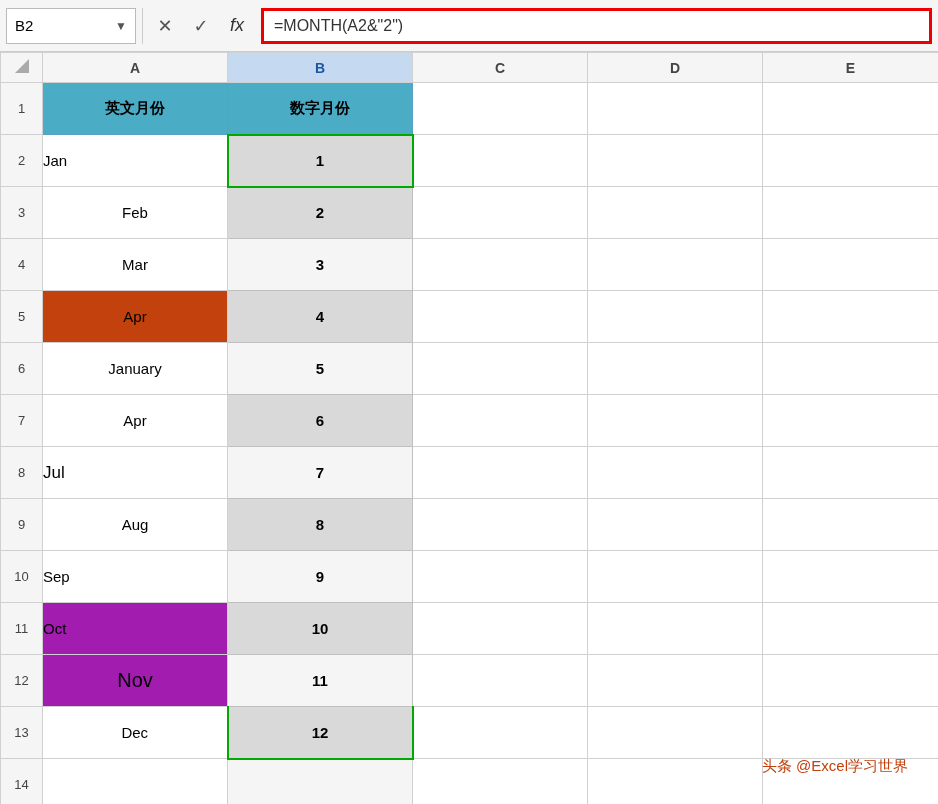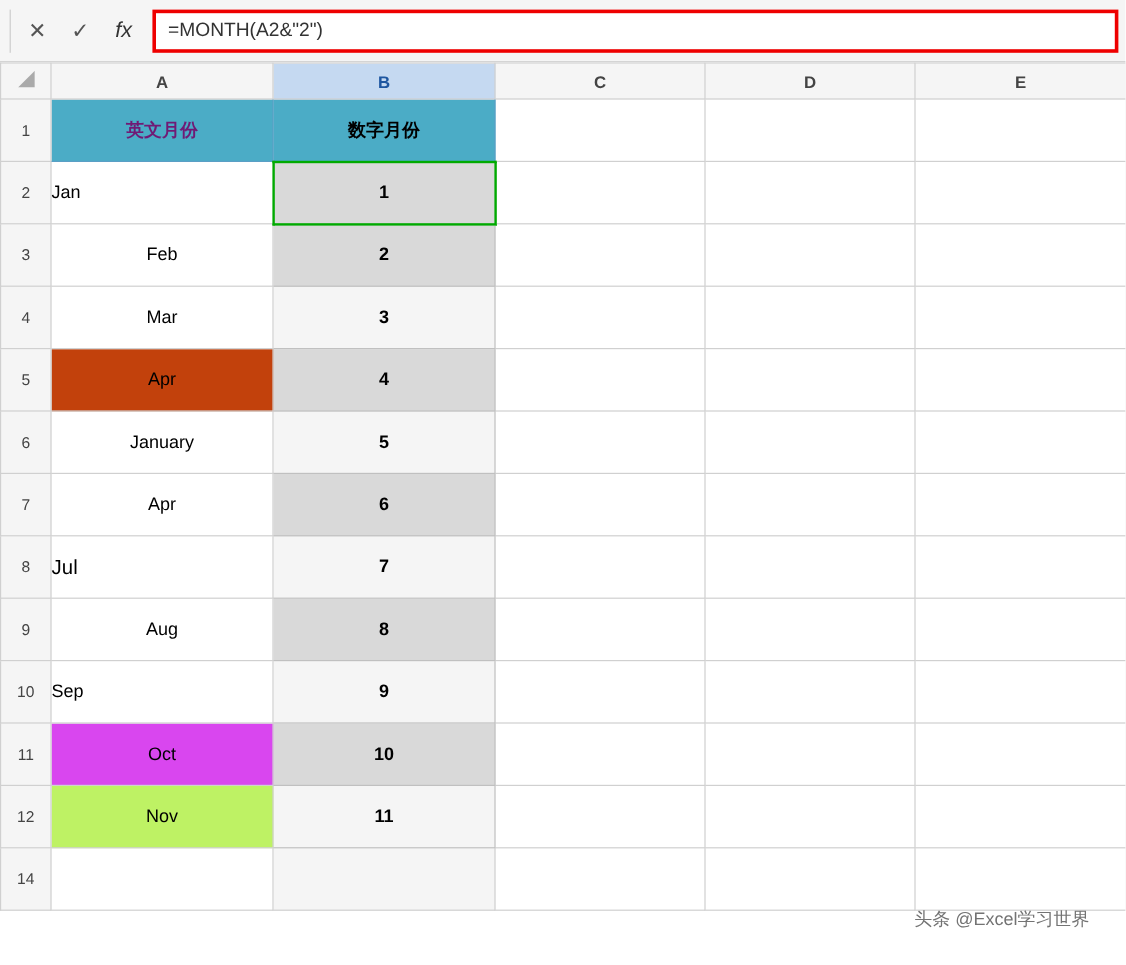--- a/index.html
+++ b/index.html
@@ -127,32 +127,36 @@
       color: #1e56a0;
       font-weight: bold;
     }
 
     
     .watermark {
       position: absolute;
       bottom: 28px;
       right: 30px;
       font-size: 15px;
-      color: #737373;
+      color: #c2410c;
       font-family: Arial, sans-serif;
     }
 
     .spreadsheet-container {
       position: relative;
     }
   </style>
 </head>
 <body>
 
 <div class="formula-bar">
+  <div class="cell-ref-box">
+    <span class="cell-ref-text">B2</span>
+    <span class="cell-ref-arrow">▼</span>
+  </div>
   <div class="formula-divider"></div>
   <button class="formula-btn">✕</button>
   <button class="formula-btn">✓</button>
   <span class="formula-fx">fx</span>
   <div class="formula-input-box">
     <span>=MONTH(A2&amp;"2")</span>
   </div>
 </div>
 
 <div class="spreadsheet-container">
@@ -176,21 +180,21 @@
           <th class="col-header">A</th>
           <th class="col-header selected">B</th>
           <th class="col-header">C</th>
           <th class="col-header">D</th>
           <th class="col-header">E</th>
         </tr>
       </thead>
       <tbody id="spreadsheet-body">
       <tr>
             <td class="row-header" style="height: 52px;">1</td>
-            <td style="background: rgb(75, 172, 198); font-weight: bold; font-size: 15px; color: #701a75; border: 1px solid rgb(90, 159, 197); text-align: center; height: 52px;">英文月份</td>
+            <td style="background: rgb(75, 172, 198); font-weight: bold; font-size: 15px; color: #000000; border: 1px solid rgb(90, 159, 197); text-align: center; height: 52px;">英文月份</td>
             <td style="background: rgb(75, 172, 198); font-weight: bold; font-size: 15px; color: rgb(0, 0, 0); border: 1px solid rgb(90, 159, 197); text-align: center; height: 52px;">数字月份</td>
             <td style="background: rgb(255, 255, 255); border: 1px solid rgb(208, 208, 208); height: 52px;"></td>
             <td style="background: rgb(255, 255, 255); border: 1px solid rgb(208, 208, 208); height: 52px;"></td>
             <td style="background: rgb(255, 255, 255); border: 1px solid rgb(208, 208, 208); height: 52px;"></td>
           </tr>
           <tr>
             <td class="row-header" style="height: 52px;">2</td>
             <td style="background: rgb(255, 255, 255); border: 1px solid rgb(208, 208, 208); text-align: left; height: 52px; font-size: 15px;">Jan</td>
             <td style="background: rgb(217, 217, 217); border: 2px solid rgb(0, 170, 0); text-align: center; height: 52px; font-size: 15px; font-weight: bold;">1</td>
             <td style="background: rgb(255, 255, 255); border: 1px solid rgb(208, 208, 208); height: 52px;"></td>
@@ -256,30 +260,38 @@
           <tr>
             <td class="row-header" style="height: 52px;">10</td>
             <td style="background: rgb(255, 255, 255); border: 1px solid rgb(208, 208, 208); text-align: left; height: 52px; font-size: 15px;">Sep</td>
             <td style="background: rgb(245, 245, 245); border: 1px solid rgb(192, 192, 192); text-align: center; height: 52px; font-size: 15px; font-weight: bold;">9</td>
             <td style="background: rgb(255, 255, 255); border: 1px solid rgb(208, 208, 208); height: 52px;"></td>
             <td style="background: rgb(255, 255, 255); border: 1px solid rgb(208, 208, 208); height: 52px;"></td>
             <td style="background: rgb(255, 255, 255); border: 1px solid rgb(208, 208, 208); height: 52px;"></td>
           </tr>
           <tr>
             <td class="row-header" style="height: 52px;">11</td>
-            <td style="background: #d946ef; border: 1px solid rgb(208, 208, 208); text-align: center; height: 52px; font-size: 15px;">Oct</td>
+            <td style="background: #a21caf; border: 1px solid rgb(208, 208, 208); text-align: left; height: 52px; font-size: 15px;">Oct</td>
             <td style="background: rgb(217, 217, 217); border: 1px solid rgb(192, 192, 192); text-align: center; height: 52px; font-size: 15px; font-weight: bold;">10</td>
             <td style="background: rgb(255, 255, 255); border: 1px solid rgb(208, 208, 208); height: 52px;"></td>
             <td style="background: rgb(255, 255, 255); border: 1px solid rgb(208, 208, 208); height: 52px;"></td>
             <td style="background: rgb(255, 255, 255); border: 1px solid rgb(208, 208, 208); height: 52px;"></td>
           </tr>
           <tr>
             <td class="row-header" style="height: 52px;">12</td>
-            <td style="background: #bef264; border: 1px solid rgb(208, 208, 208); text-align: center; height: 52px; font-size: 15px;">Nov</td>
+            <td style="background: #a21caf; border: 1px solid rgb(208, 208, 208); text-align: center; height: 52px; font-size: 20px;">Nov</td>
             <td style="background: rgb(245, 245, 245); border: 1px solid rgb(192, 192, 192); text-align: center; height: 52px; font-size: 15px; font-weight: bold;">11</td>
+            <td style="background: rgb(255, 255, 255); border: 1px solid rgb(208, 208, 208); height: 52px;"></td>
+            <td style="background: rgb(255, 255, 255); border: 1px solid rgb(208, 208, 208); height: 52px;"></td>
+            <td style="background: rgb(255, 255, 255); border: 1px solid rgb(208, 208, 208); height: 52px;"></td>
+          </tr>
+          <tr>
+            <td class="row-header" style="height: 52px;">13</td>
+            <td style="background: rgb(255, 255, 255); border: 1px solid rgb(208, 208, 208); text-align: center; height: 52px; font-size: 15px;">Dec</td>
+            <td style="background: rgb(217, 217, 217); border-width: 1px 2px 2px; border-style: solid; border-color: rgb(192, 192, 192) rgb(0, 170, 0) rgb(0, 170, 0); border-image: initial; text-align: center; height: 52px; font-size: 15px; font-weight: bold;">12</td>
             <td style="background: rgb(255, 255, 255); border: 1px solid rgb(208, 208, 208); height: 52px;"></td>
             <td style="background: rgb(255, 255, 255); border: 1px solid rgb(208, 208, 208); height: 52px;"></td>
             <td style="background: rgb(255, 255, 255); border: 1px solid rgb(208, 208, 208); height: 52px;"></td>
           </tr>
           <tr>
             <td class="row-header" style="height: 52px;">14</td>
             <td style="background: rgb(255, 255, 255); border: 1px solid rgb(208, 208, 208); text-align: center; height: 52px; font-size: 15px;"></td>
             <td style="background: rgb(245, 245, 245); border: 1px solid rgb(208, 208, 208); text-align: center; height: 52px; font-size: 15px; font-weight: bold;"></td>
             <td style="background: rgb(255, 255, 255); border: 1px solid rgb(208, 208, 208); height: 52px;"></td>
             <td style="background: rgb(255, 255, 255); border: 1px solid rgb(208, 208, 208); height: 52px;"></td>

